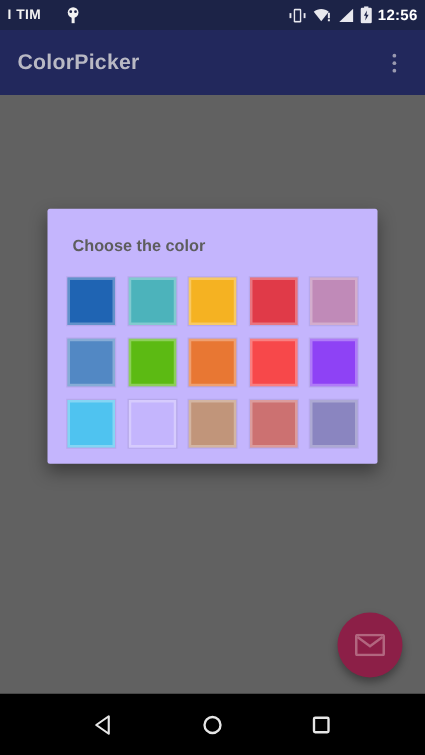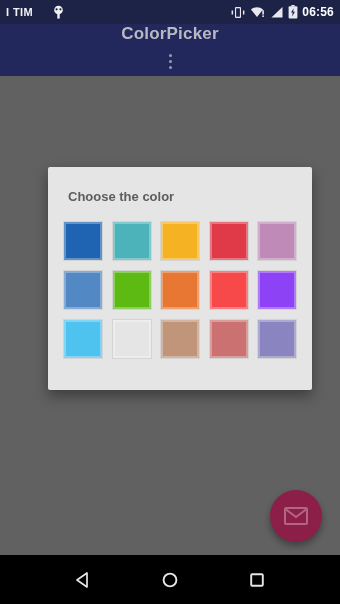--- a/index.html
+++ b/index.html
@@ -63,21 +63,20 @@
     position: absolute;
     top: 24px; left: 0;
     width: 340px;
     height: 52px;
     background: #22285c;
     display: flex;
     align-items: center;
     justify-content: space-between;
     padding: 0 14px;
     box-sizing: border-box;
-    flex-direction: column;
   }
   #app-title {
     color: #b9b9c4;
     font-size: 17px;
     font-weight: bold;
     letter-spacing: 0.2px;
   }
   #overflow-menu {
     width: 22px;
     height: 30px;
@@ -101,27 +100,27 @@
     position: absolute;
     top: 76px; left: 0;
     width: 340px;
     height: 479px;
     background: #616161;
   }
 
   
   #color-dialog {
     position: absolute;
-    left: 48px;
+    left: 38px;
     top: 167px;
     width: 264px;
-    background: #e5e5e5;
+    background: #c4b5fd;
     border-radius: 2px;
     box-shadow: 0 6px 14px rgba(0,0,0,0.38);
-    padding: 22px 16px 32px 16px;
+    padding: 22px 16px 13px 16px;
     box-sizing: border-box;
   }
   #dialog-title {
     color: #5d5d5d;
     font-size: 13px;
     font-weight: bold;
     margin: 0 0 18px 4px;
   }
   #color-grid {
     display: flex;
@@ -207,21 +206,21 @@
         <rect x="12.3" y="9.4" width="1.6" height="1.6" fill="#e8e8ee"></rect>
       </svg>
       <svg class="sicon" width="14" height="13" viewBox="0 0 14 13">
         <path d="M12.5 1 L12.5 11.6 L1.4 11.6 Z" fill="#e8e8ee"></path>
       </svg>
       <svg class="sicon" width="10" height="14" viewBox="0 0 10 14">
         <rect x="3.3" y="0" width="3.4" height="1.4" fill="#e8e8ee"></rect>
         <rect x="0.6" y="1.2" width="8.8" height="12.4" rx="1" fill="#e8e8ee"></rect>
         <path d="M5.6 3.3 L3.1 7.6 L4.7 7.6 L4.2 11.4 L6.9 6.7 L5.2 6.7 Z" fill="#1c2347"></path>
       </svg>
-      <span class="clock-text">06:56</span>
+      <span class="clock-text">12:56</span>
     </div>
   </div>
 
   <div id="app-bar" style="background: rgb(34, 40, 92);">
     <span id="app-title" style="color: rgb(185, 185, 196);">ColorPicker</span>
     <div id="overflow-menu">
       <span></span>
         <span></span>
         <span></span>
     </div>

